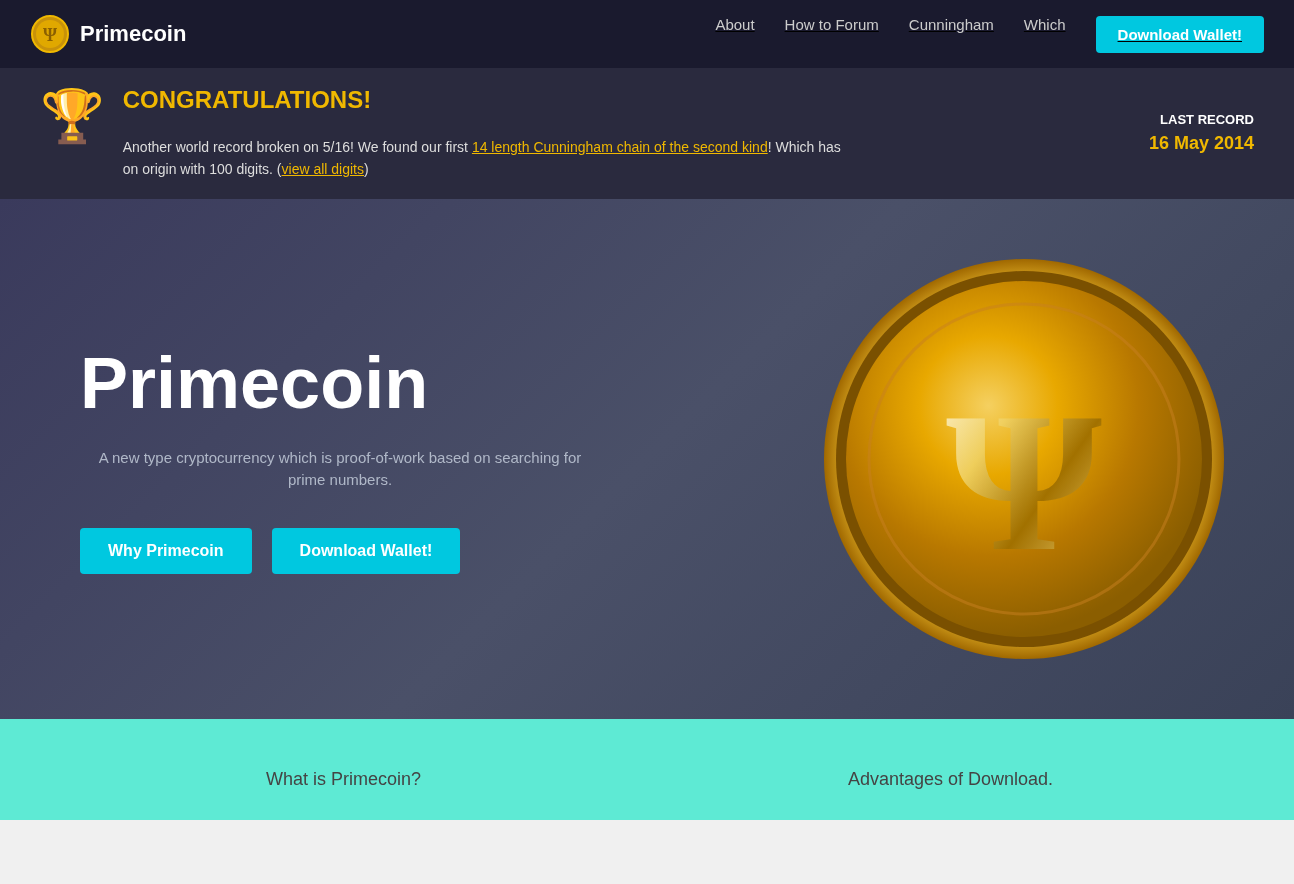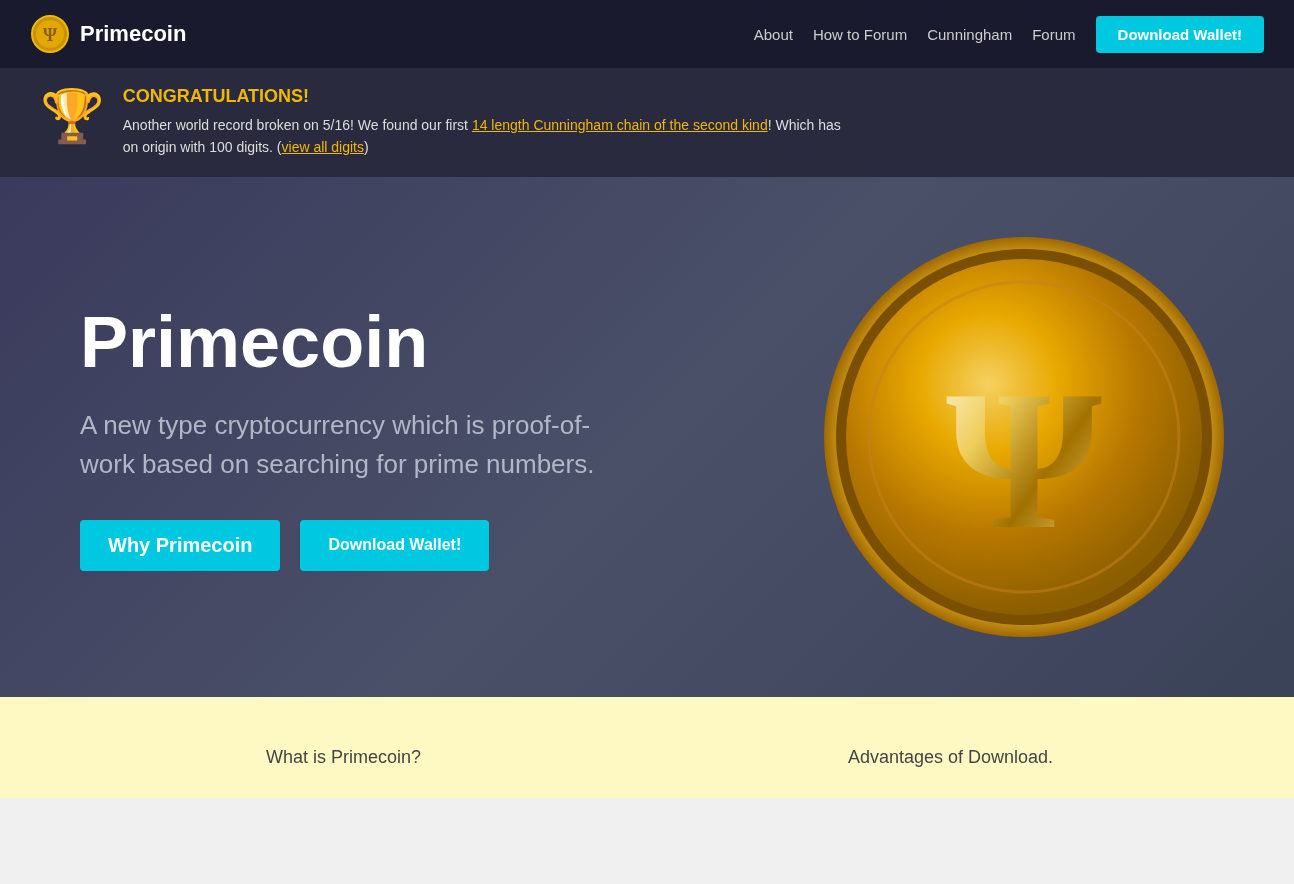--- a/index.html
+++ b/index.html
@@ -23,22 +23,23 @@
       width: 40px;
       height: 40px;
     }
     .brand-name {
       color: #fff;
       font-size: 22px;
       font-weight: 600;
     }
     .navbar-links {
       display: flex;
-      align-items: center;
-      gap: 20px;
+      align-items: flex-start;
+      gap: 30px;
+      text-decoration: underline;
     }
     .nav-link {
       color: #ccc;
       text-decoration: none;
       font-size: 15px;
       cursor: pointer;
     }
     .btn-download-nav {
       background: #00c8e0;
       color: #fff;
@@ -64,23 +65,23 @@
       gap: 18px;
     }
     .trophy-icon {
       font-size: 52px;
       color: #f0b800;
       line-height: 1;
       margin-top: 4px;
     }
     .announcement-text h2 {
       color: #f0b800;
-      font-size: 18px;
+      font-size: 24px;
       font-weight: 800;
-      margin-bottom: 7px;
+      margin-bottom: 22px;
     }
     .announcement-text p {
       color: #ddd;
       font-size: 14px;
       line-height: 1.6;
       max-width: 720px;
     }
     .announcement-text a {
       color: #f0b800;
       text-decoration: underline;
@@ -120,35 +121,36 @@
     }
     .hero-title {
       color: #fff;
       font-size: 72px;
       font-weight: 900;
       margin-bottom: 24px;
       line-height: 1.1;
     }
     .hero-subtitle {
       color: #b0b8c8;
-      font-size: 26px;
+      font-size: 15px;
       line-height: 1.5;
       margin-bottom: 36px;
       max-width: 520px;
+      text-align: center;
     }
     .hero-buttons {
       display: flex;
       gap: 20px;
     }
     .btn-why {
       background: #00c8e0;
       color: #fff;
       border: none;
       padding: 14px 28px;
-      font-size: 20px;
+      font-size: 16px;
       font-weight: 600;
       border-radius: 4px;
       cursor: pointer;
     }
     .btn-download-hero {
       background: #00c8e0;
       color: #fff;
       border: none;
       padding: 14px 28px;
       font-size: 16px;
@@ -166,21 +168,21 @@
       width: 420px;
       height: 420px;
     }
     .coin-svg {
       width: 100%;
       height: 100%;
     }
 
     
     .bottom-section {
-      background: #fef9c3;
+      background: #5eead4;
       padding: 50px 40px 30px;
       display: flex;
       justify-content: space-around;
       align-items: flex-start;
     }
     .bottom-item {
       text-align: center;
       flex: 1;
       padding: 0 20px;
     }
@@ -200,34 +202,38 @@
       <circle cx="20" cy="20" r="18" fill="#c8920a" stroke="#f0b800" stroke-width="2"></circle>
       <circle cx="20" cy="20" r="14" fill="#e0a800"></circle>
       <text x="20" y="27" text-anchor="middle" font-size="18" font-weight="bold" fill="#8B6000" font-family="serif">Ψ</text>
     </svg>
     <span class="brand-name">Primecoin</span>
   </div>
   <div class="navbar-links">
     <a class="nav-link">About</a>
     <a class="nav-link">How to Forum</a>
     <a class="nav-link">Cunningham</a>
-    <a class="nav-link">Forum</a>
+    <a class="nav-link">Which</a>
     <button class="btn-download-nav">Download Wallet!</button>
   </div>
 </nav>
 
 <div class="announcement">
   <div class="announcement-left">
     <div class="trophy-icon">🏆</div>
     <div class="announcement-text">
       <h2>CONGRATULATIONS!</h2>
       <p>
         <span>Another world record broken on 5/16! We found our first </span><a>14 length Cunningham chain of the second kind</a><span>! Which has on origin with 100 digits. (</span><a>view all digits</a><span>)</span>
       </p>
     </div>
+  </div>
+  <div class="announcement-right">
+    <div class="last-record-label">LAST RECORD</div>
+    <div class="last-record-date">16 May 2014</div>
   </div>
 </div>
 
 <section class="hero">
   <div class="hero-content">
     <h1 class="hero-title">Primecoin</h1>
     <p class="hero-subtitle">A new type cryptocurrency which is proof-of-work based on searching for prime numbers.</p>
     <div class="hero-buttons">
       <button class="btn-why">Why Primecoin</button>
       <button class="btn-download-hero">Download Wallet!</button>

